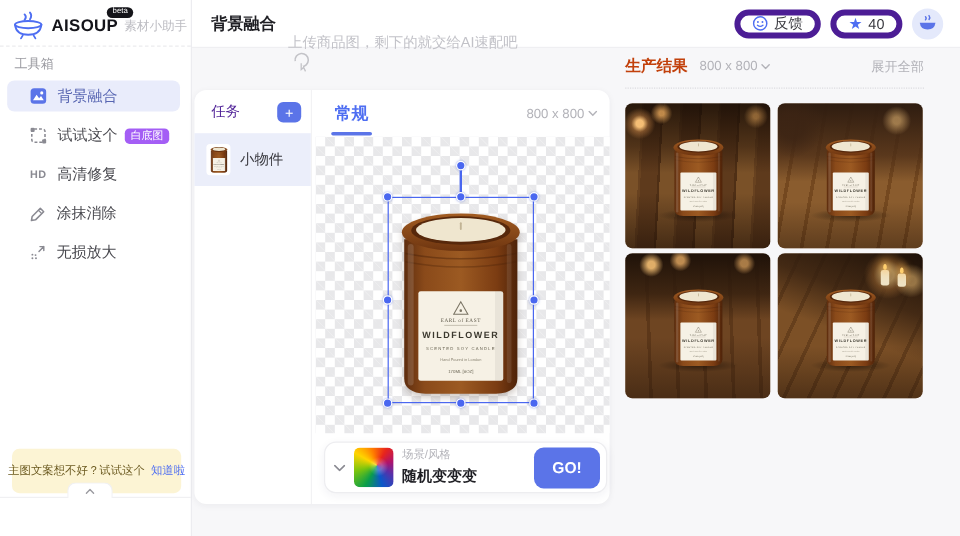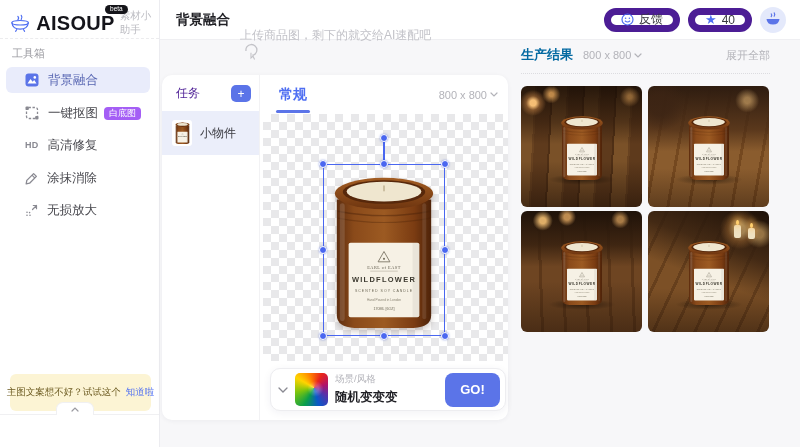--- a/index.html
+++ b/index.html
@@ -5,21 +5,21 @@
   html,body{margin:0;padding:0;background:#f7f7f9;}
   *{box-sizing:border-box;}
   .app{position:relative;width:800px;height:447px;background:#f7f7f9;
        font-family:"Liberation Sans",sans-serif;overflow:hidden;}
 
   
   .sidebar{position:absolute;left:0;top:0;width:160px;height:447px;background:#fff;
            border-right:1px solid #ececf0;}
   .logo-row{position:absolute;top:9px;left:10px;display:flex;align-items:center;}
   .brand-wrap{position:relative;margin-left:6px;}
-  .brand-name{font-weight:bold;font-size:20px;color:#14141a;letter-spacing:.3px;text-align:right;}
+  .brand-name{font-weight:bold;font-size:14px;color:#14141a;letter-spacing:.3px;text-align:right;}
   .beta{position:absolute;top:-7px;right:-13px;background:#15151a;color:#fff;font-size:6.5px;
         padding:1.5px 5px;border-radius:7px;line-height:1;}
   .brand-sub{color:#bcbcc2;font-size:10.5px;margin-left:5px;}
   .side-divider{position:absolute;top:38px;left:0;right:0;border-top:1px dashed #ececee;}
   .toolbox-label{position:absolute;top:46px;left:12px;font-size:11px;color:#9b9ba1;}
   .side-item{position:absolute;left:6px;width:144px;height:26px;display:flex;align-items:center;
              padding-left:19px;border-radius:6px;cursor:pointer;}
   .side-item .lbl{font-size:12.5px;color:#4a4a50;margin-left:9px;}
   .side-item.selected{background:#e9ecfb;}
   .side-item.selected .lbl{color:#5866b2;}
@@ -41,21 +41,21 @@
   .ai-badge{width:18px;height:18px;border-radius:5px;background:linear-gradient(135deg,#a06bf9,#7e52ee);
             color:#fff;font-size:9.5px;font-weight:bold;display:flex;align-items:center;justify-content:center;}
   .ai-footer .lbl{font-size:13px;font-weight:bold;color:#1c1c22;}
 
   
   .header{position:absolute;left:160px;top:0;width:640px;height:40px;background:#fff;
           border-bottom:1px solid #efeff2;display:flex;align-items:center;padding:0 14px 0 16px;}
   .page-title{font-size:13.5px;font-weight:bold;color:#1f1f24;}
   .page-subtitle{font-size:12px;color:#c2c2c8;margin-left:10px;margin-top:32px;}
   .header-right{margin-left:auto;display:flex;align-items:center;gap:8px;}
-  .pill{height:24px;border:7px solid #4c1d95;border-radius:13px;display:flex;align-items:center;
+  .pill{height:24px;border:5px solid #4c1d95;border-radius:13px;display:flex;align-items:center;
         padding:0 10px;font-size:12px;color:#3a3a40;background:#fff;gap:5px;cursor:pointer;text-align:center;}
   .star-glyph{color:#4e6ef2;font-size:13px;line-height:1;}
   .avatar{width:26px;height:26px;border-radius:50%;background:#e4e9fb;display:flex;
           align-items:center;justify-content:center;cursor:pointer;}
 
   
   .editor{position:absolute;left:162px;top:75px;width:346px;height:345px;background:#fff;
           border-radius:10px;box-shadow:0 1px 5px rgba(30,30,60,.05);}
   .tasks-col{position:absolute;left:0;top:0;width:98px;height:345px;border-right:1px solid #f2f2f4;}
   .tasks-header{display:flex;align-items:center;justify-content:space-between;padding:10px 8px 0 14px;}
@@ -98,21 +98,21 @@
   .style-texts{display:flex;flex-direction:column;gap:3px;}
   .style-label{font-size:9.5px;color:#b5b5bb;}
   .style-name{font-size:12.5px;font-weight:bold;color:#1f1f24;cursor:pointer;}
   .go-btn{margin-left:auto;width:55px;height:34px;background:#5b74e8;color:#fff;border-radius:8px;
           font-size:13px;font-weight:bold;display:flex;align-items:center;justify-content:center;cursor:pointer;}
   .rotate-cursor{position:absolute;left:242px;top:42px;}
 
   
   .results{position:absolute;left:521px;top:46px;width:249px;}
   .results-header{display:flex;align-items:center;}
-  .results-title{font-size:13px;font-weight:bold;color:#0369a1;}
+  .results-title{font-size:13px;font-weight:bold;color:#c2410c;}
   .results-size{font-size:11px;color:#b3b3b9;margin-left:10px;display:flex;align-items:center;
                 gap:3px;cursor:pointer;}
   .expand-all{margin-left:auto;font-size:11px;color:#b3b3b9;cursor:pointer;}
   .results-divider{margin-top:9px;border-top:1px dotted #dcdce0;}
   .results-grid{margin-top:12px;display:grid;grid-template-columns:121px 121px;column-gap:6px;row-gap:4px;}
   .result-cell{width:121px;height:121px;border-radius:6px;overflow:hidden;position:relative;cursor:pointer;}
   .cell-jar{position:absolute;left:calc(50% - 25px);top:26px;width:50px;height:71px;}
   .jar-shadow{position:absolute;left:calc(50% - 34px);top:88px;width:68px;height:11px;border-radius:50%;
               background:radial-gradient(ellipse at center,rgba(15,8,3,.55) 0%,transparent 70%);}
   .scene1{background:
@@ -214,21 +214,21 @@
       </svg>
       <span class="lbl">背景融合</span>
     </div>
 
     <div class="side-item" style="top:100px;">
       <svg width="14" height="14" viewBox="0 0 14 14">
         <rect x="1.5" y="1.5" width="11" height="11" rx="2" fill="none" stroke="#8a8a92" stroke-width="1.3" stroke-dasharray="2.4 1.6"></rect>
         <rect x="0.5" y="0.5" width="3.4" height="3.4" rx="1" fill="#8a8a92"></rect>
         <rect x="10.1" y="10.1" width="3.4" height="3.4" rx="1" fill="#8a8a92"></rect>
       </svg>
-      <span class="lbl">一键抠图</span>
+      <span class="lbl">试试这个</span>
       <span class="mini-badge">白底图</span>
     </div>
 
     <div class="side-item" style="top:165px;">
       <svg width="13" height="13" viewBox="0 0 13 13">
         <path d="M8.6 1.6 L11.4 4.4 L4.6 11.2 L1.2 11.8 L1.8 8.4 Z" fill="none" stroke="#8a8a92" stroke-width="1.3" stroke-linejoin="round"></path>
         <path d="M7 3.2 L9.8 6" stroke="#8a8a92" stroke-width="1.1"></path>
       </svg>
       <span class="lbl">涂抹消除</span>
     </div>

